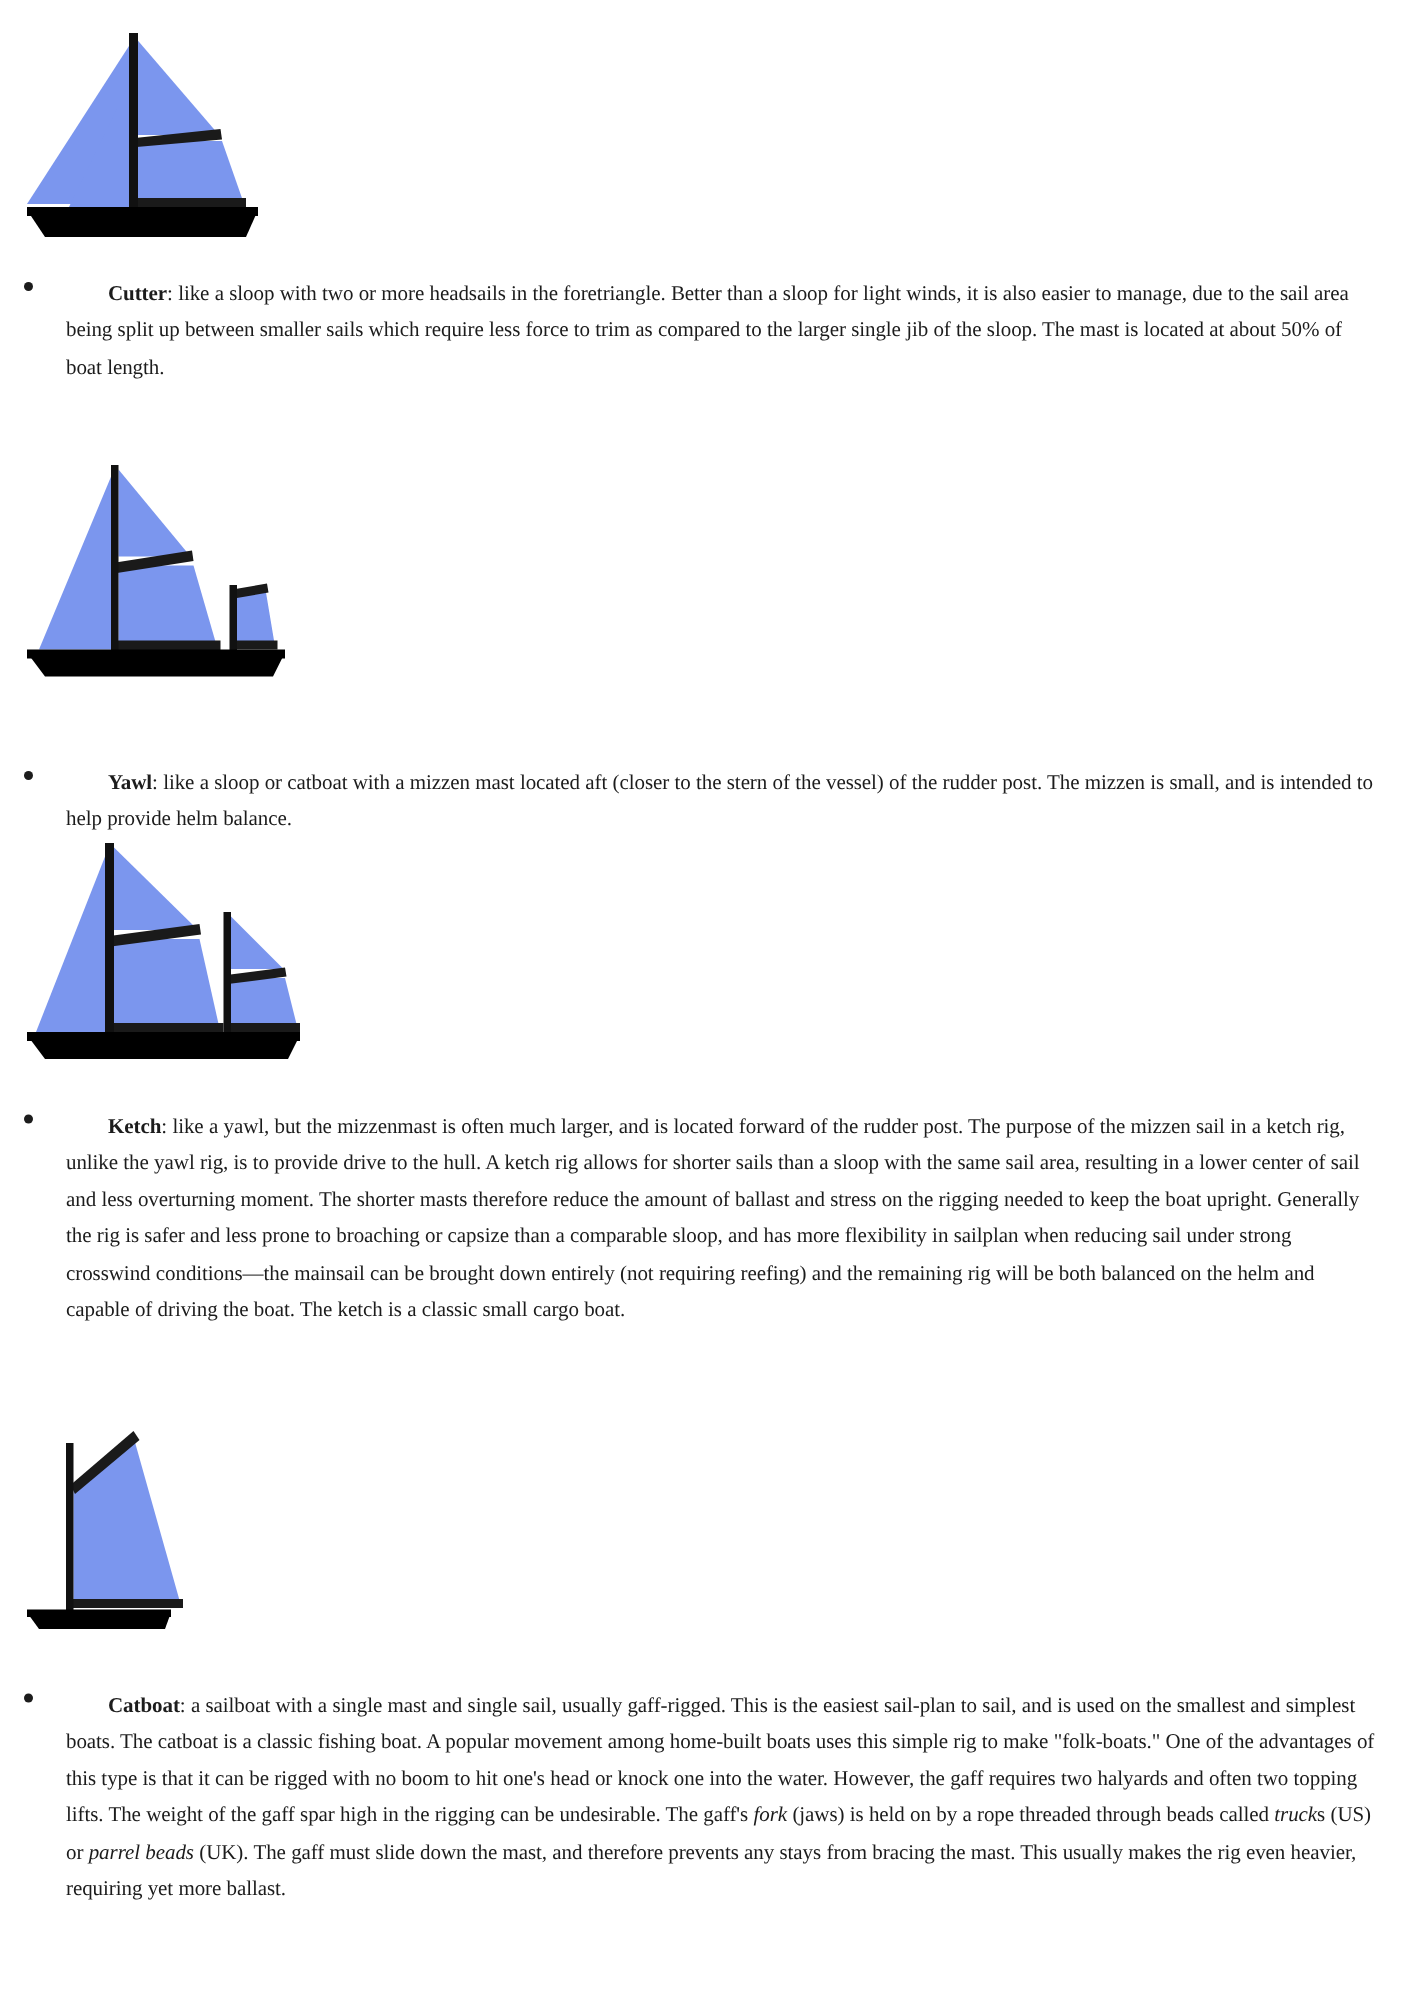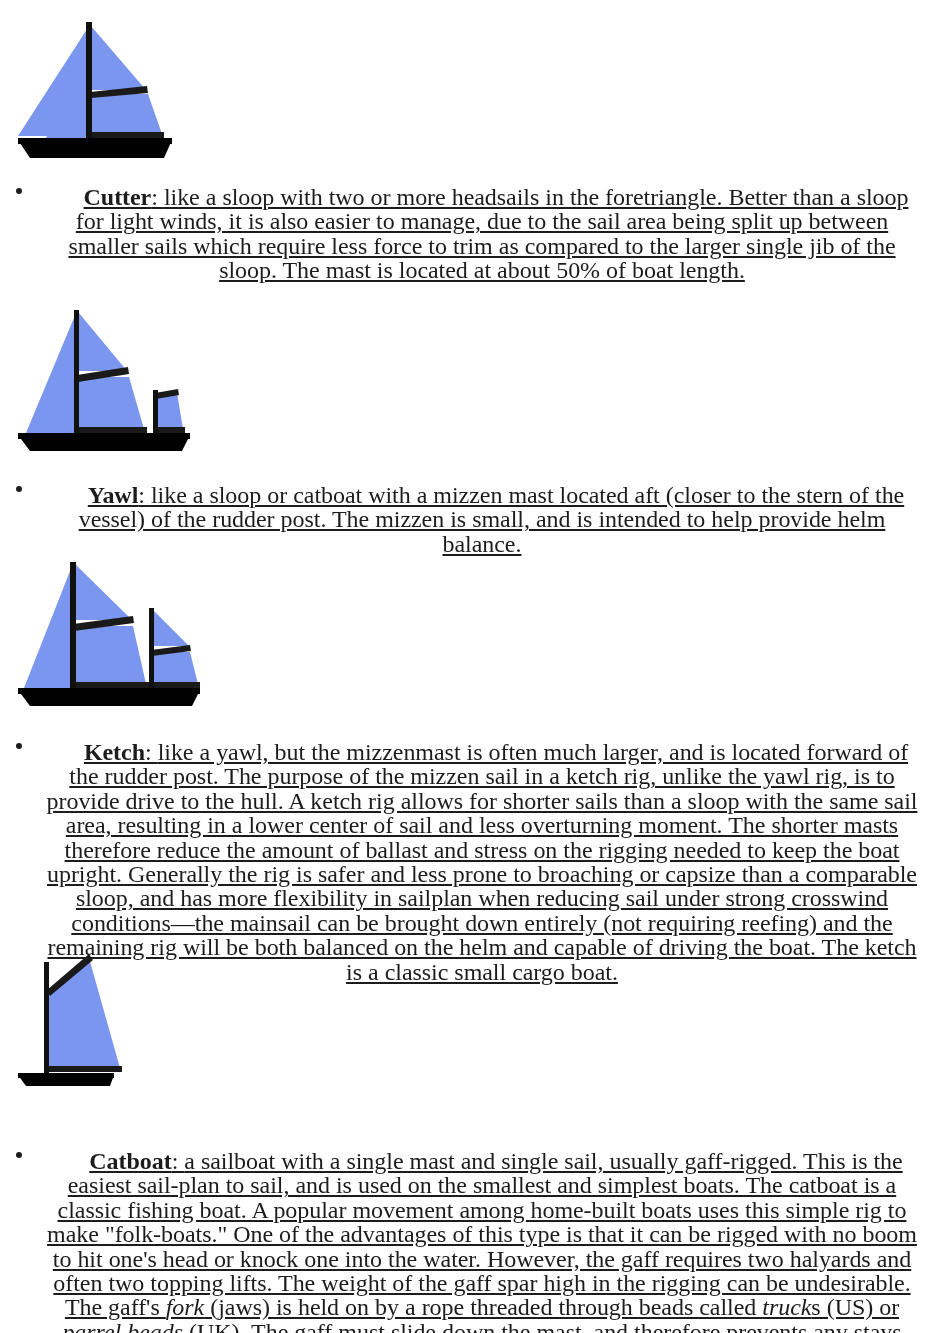--- a/index.html
+++ b/index.html
@@ -39,26 +39,25 @@
     left: 16px;
     top: 3px;
     width: 6px;
     height: 6px;
     background: #1c1c1c;
     border-radius: 50%;
   }
   .para {
     margin: 0;
     padding: 0 18px 0 44px;
-    font-size: 24px;
+    font-size: 14px;
     line-height: 24.4px;
-    text-align: center;
+    text-align: left;
     letter-spacing: -0.05px;
     word-spacing: 0.1px;
-    text-decoration: underline;
   }
   .para .lead-in {
     display: inline-block;
     width: 28px;
   }
   .term {
     font-weight: bold;
   }
   .it { font-style: italic; }
 </style>
@@ -115,21 +114,21 @@
 
       <polygon points="141,122 171,122 171,128 141,128" fill="#1a1a1a"></polygon>
 
       <rect x="139" y="85" width="5" height="44" fill="#111111"></rect>
 
       <polygon points="4,130 176,130 168,146 16,146" fill="#000000"></polygon>
       <rect x="4" y="128" width="172" height="6" fill="#000000"></rect>
     </svg>
   </div>
 
-  <div class="entry" style="top:483px;">
+  <div class="entry" style="top:511px;">
     <span class="bullet"></span>
     <p class="para"><span class="lead-in"></span><span class="term">Yawl</span><span>: </span><span>like a sloop or catboat with a mizzen mast located aft (closer to the stern of the vessel) of the rudder post. The mizzen is small, and is intended to help provide helm balance.</span></p>
   </div>
 
   <div class="figure" style="top:560px;">
     <svg width="210" height="150" viewBox="0 0 210 150">
 
       <polygon points="58,6 58,128 10,128" fill="#7b96ee"></polygon>
 
       <polygon points="61,4 118,60 61,60" fill="#7b96ee"></polygon>
@@ -171,18 +170,18 @@
 
       <polygon points="33,126 108,126 108,132 33,132" fill="#1a1a1a"></polygon>
 
       <rect x="30" y="22" width="5" height="118" fill="#111111"></rect>
 
       <polygon points="4,135 100,135 96,146 12,146" fill="#000000"></polygon>
       <rect x="4" y="133" width="96" height="5" fill="#000000"></rect>
     </svg>
   </div>
 
-  <div class="entry" style="top:1149px;">
+  <div class="entry" style="top:1126px;">
     <span class="bullet"></span>
     <p class="para"><span class="lead-in"></span><span class="term">Catboat</span><span>: </span><span>a sailboat with a single mast and single sail, usually gaff-rigged. This is the easiest sail-plan to sail, and is used on the smallest and simplest boats. The catboat is a classic fishing boat. A popular movement among home-built boats uses this simple rig to make "folk-boats." One of the advantages of this type is that it can be rigged with no boom to hit one's head or knock one into the water. However, the gaff requires two halyards and often two topping lifts. The weight of the gaff spar high in the rigging can be undesirable. The gaff's </span><span class="it">fork</span><span> (jaws) is held on by a rope threaded through beads called </span><span class="it">truck</span><span>s (US) or </span><span class="it">parrel beads</span><span> (UK). The gaff must slide down the mast, and therefore prevents any stays from bracing the mast. This usually makes the rig even heavier, requiring yet more ballast.</span></p>
   </div>
 
 </div>
 
 </body></html>

